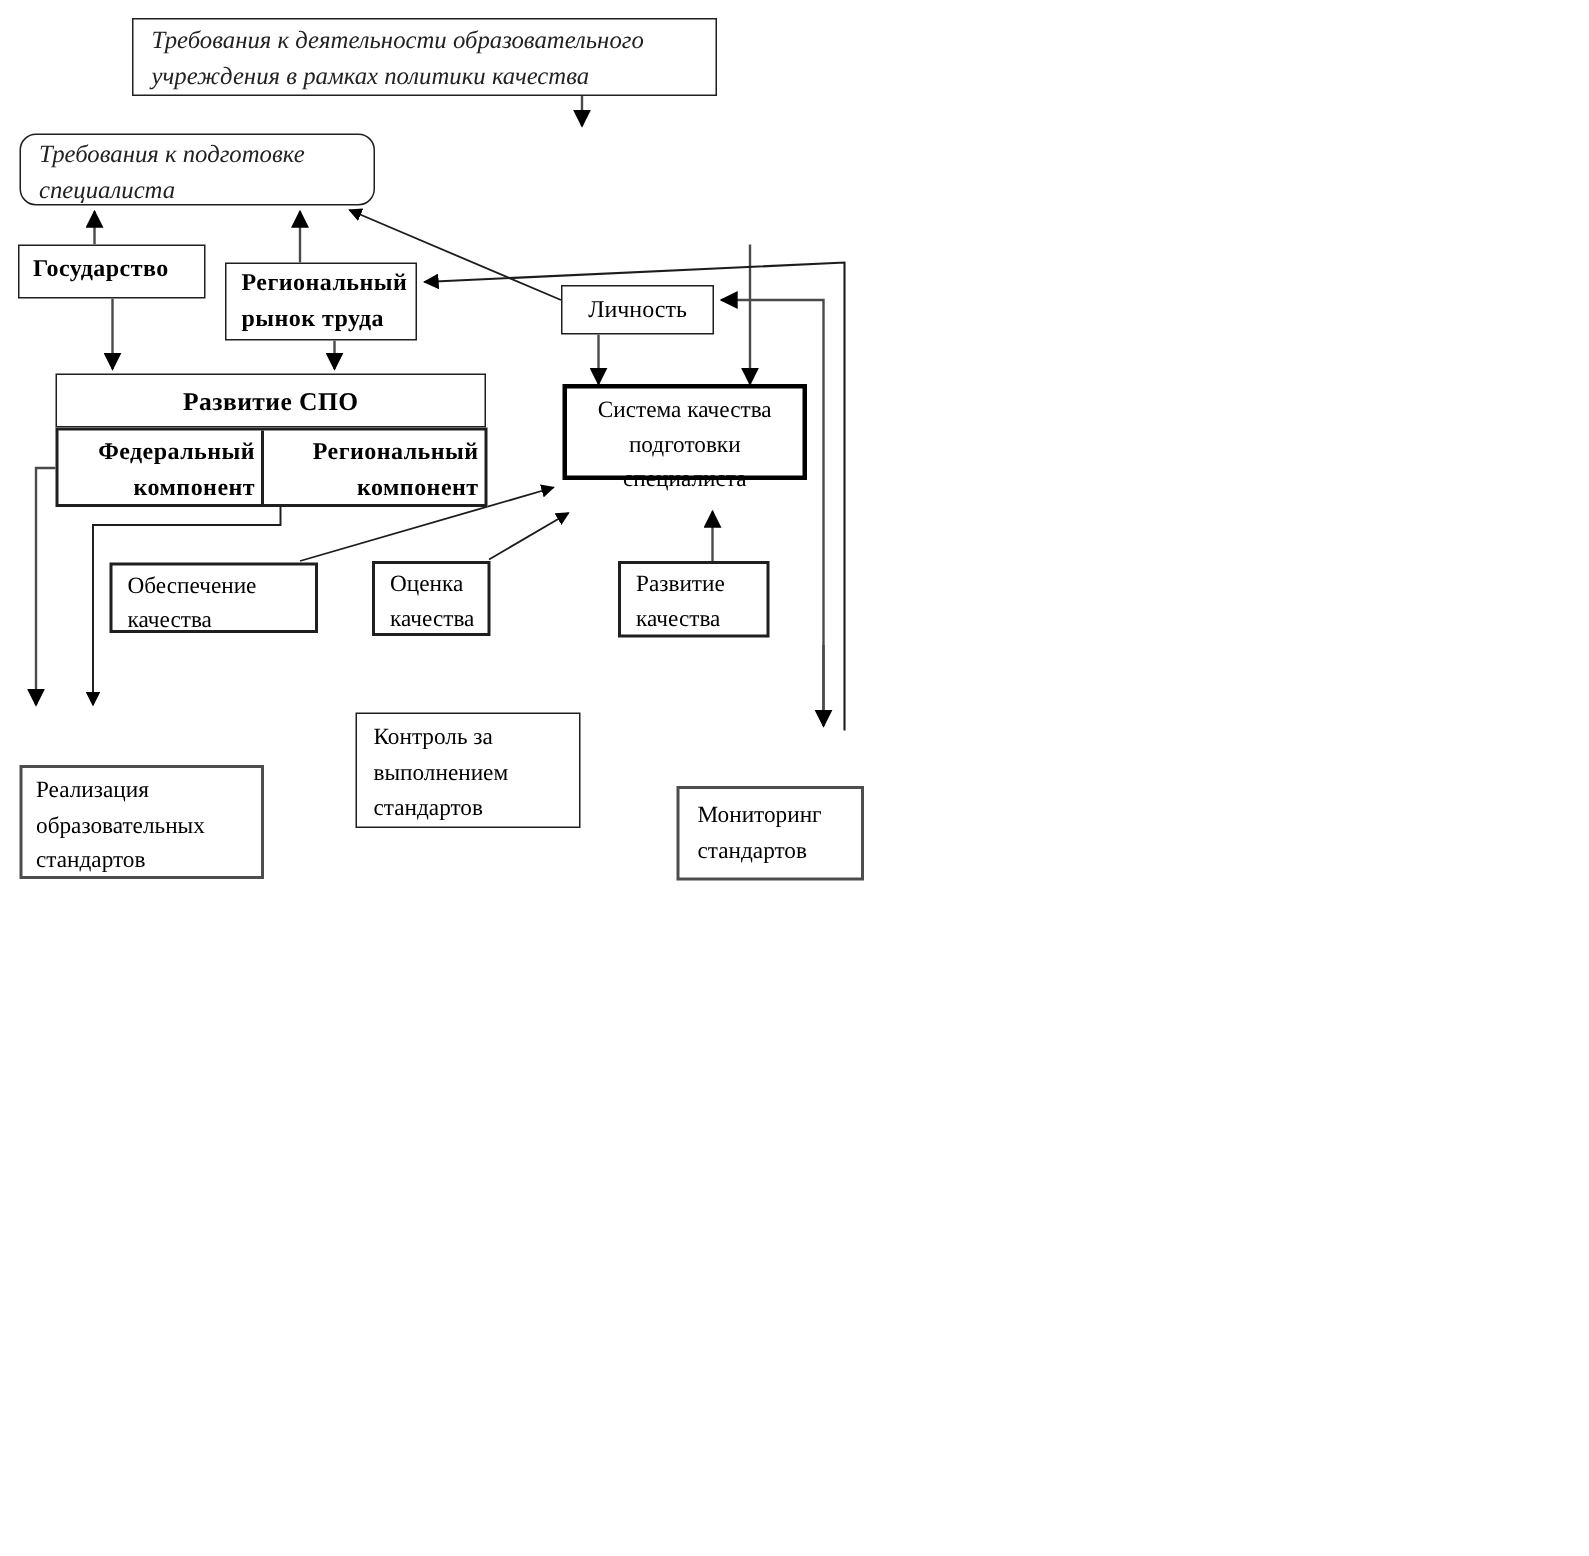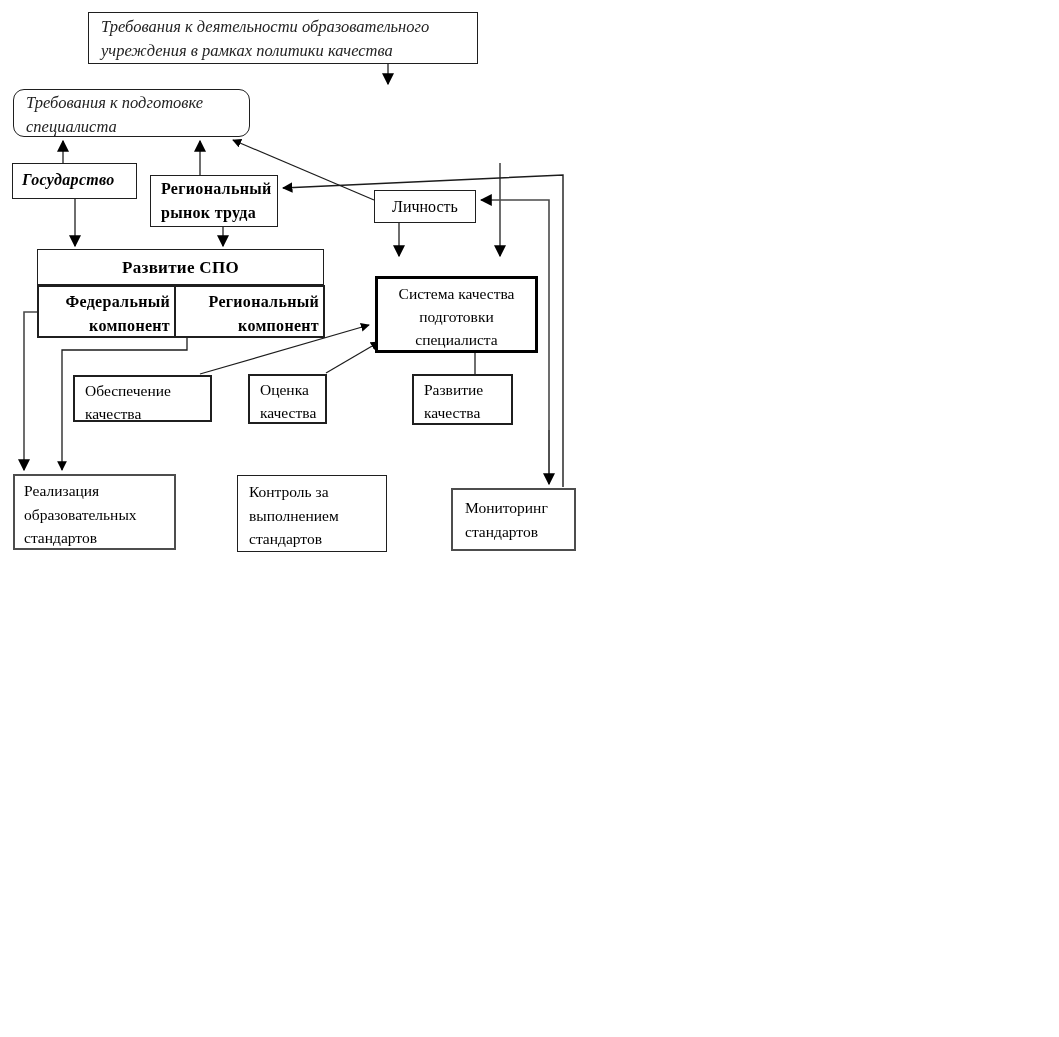--- a/index.html
+++ b/index.html
@@ -25,21 +25,21 @@
     border:1px solid var(--border);
     white-space:pre-line;
     font-size:16px;
     line-height:23px;
   }
   .b2{border-width:2px;}
   .b3{border-width:3px;border-color:#000;}
   .italic{font-style:italic;font-size:16.5px;line-height:24px;color:#222;}
   .bold{font-weight:700;letter-spacing:.3px;}
   .center{text-align:center;}
-  .gray-border{border-color:#4d4d4d;}
+  .gray-border{border-color:#4d4d4d;margin-top:36px;}
   #edges{position:absolute;left:0;top:0;}
   .cellrow{display:flex;padding:0;text-align:right;}
   .cell{
     box-sizing:border-box;
     white-space:pre-line;
     padding:3px 4px 0 10px;
     font-weight:700;letter-spacing:.3px;
     font-size:16px;line-height:24px;
   }
   .cell.first{border-right:2px solid var(--border);}
@@ -89,37 +89,37 @@
     <line x1="549" y1="430" x2="549" y2="484" stroke="var(--line)" stroke-width="1.6" marker-end="url(#arr)"></line>
   </svg>
 
   <div class="node italic" style="left:48px;top:12px;width:390px;height:52px;padding:2px 6px 0 12px;margin-left:40px;"><span>Требования к деятельности образовательного
 учреждения в рамках политики качества</span></div>
 
   <div class="node italic" style="left:13px;top:89px;width:237px;height:48px;padding:1px 6px 0 12px;border-radius:11px;"><span>Требования к подготовке
 специалиста</span></div>
 
 
-  <div class="node bold" style="left:12px;top:163px;width:125px;height:36px;padding:4px 0 0 9px;font-style:italic;"><span>Государство</span></div>
+  <div class="node bold" style="left:12px;top:163px;width:125px;height:36px;padding:4px 0 0 9px;"><span>Государство</span></div>
 
   <div class="node bold" style="left:150px;top:175px;width:128px;height:52px;padding:1px 0 0 10px;line-height:24px;"><span>Региональный
 рынок труда</span></div>
 
   <div class="node center" style="left:374px;top:190px;width:102px;height:33px;padding-top:4px;"><span>Личность</span></div>
 
   <div class="node center bold" style="left:37px;top:249px;width:287px;height:36px;padding-top:6px;font-size:17px;"><span>Развитие СПО</span></div>
 
   <div class="node b2 cellrow" style="left:37px;top:285px;width:288px;height:53px;">
     <div class="cell first" style="width:137px;"><span>Федеральный
 компонент</span></div>
     <div class="cell" style="flex:1;"><span>Региональный
 компонент</span></div>
   </div>
 
-  <div class="node b3 center" style="left:375px;top:276px;width:163px;height:77px;padding-top:3px;font-size:15.5px;line-height:23px;"><span>Система качества
+  <div class="node b3 center" style="left:375px;top:256px;width:163px;height:64px;padding-top:3px;font-size:15.5px;line-height:23px;"><span>Система качества
 подготовки
 специалиста</span></div>
 
   <div class="node b2" style="left:73px;top:375px;width:139px;height:47px;padding:2px 0 0 10px;font-size:15.5px;"><span>Обеспечение
 качества</span></div>
 
   <div class="node b2" style="left:248px;top:374px;width:79px;height:50px;padding:2px 0 0 10px;font-size:15.5px;"><span>Оценка
 качества</span></div>
 
   <div class="node b2" style="left:412px;top:374px;width:101px;height:51px;padding:2px 0 0 10px;font-size:15.5px;"><span>Развитие

